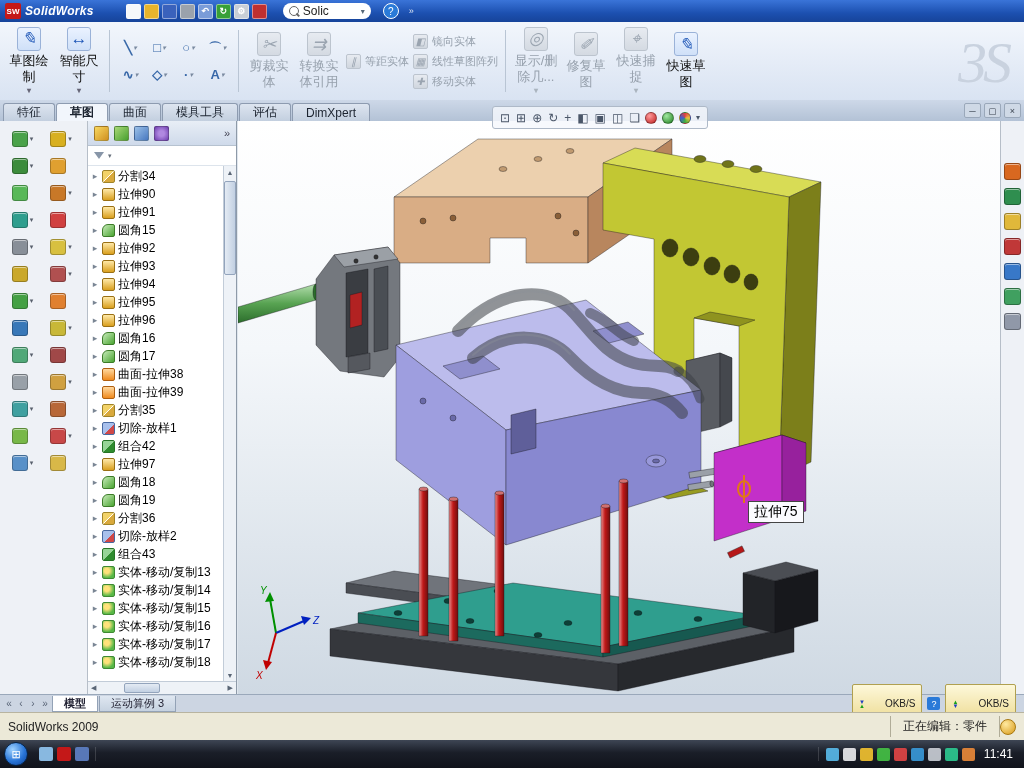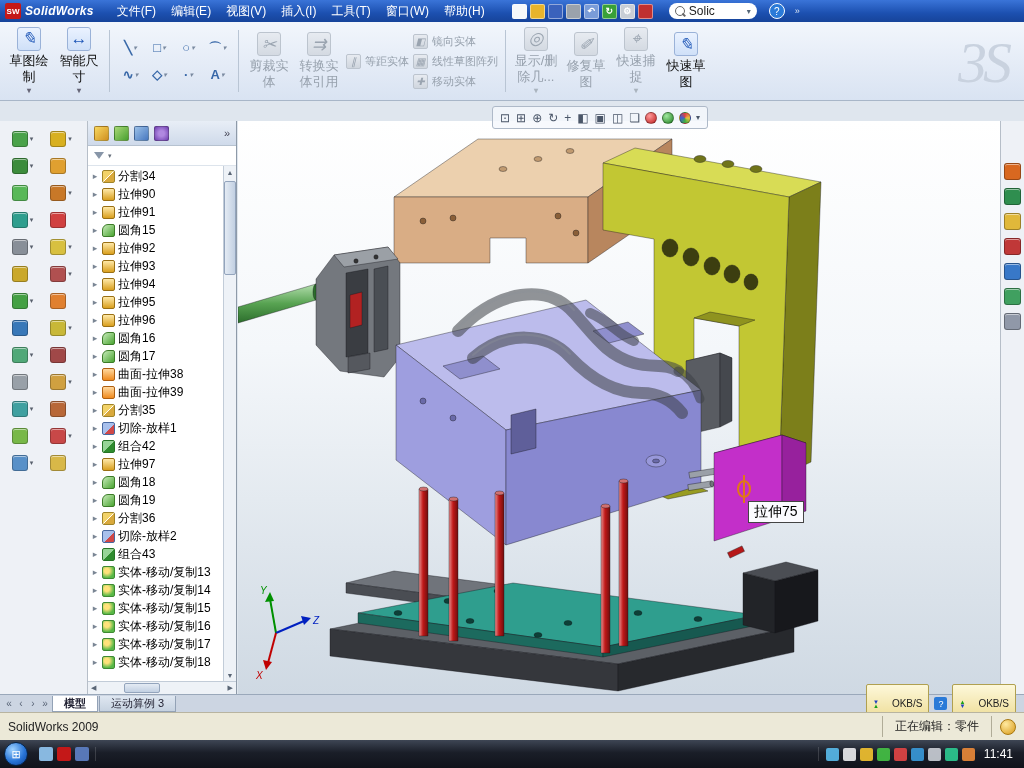--- a/index.html
+++ b/index.html
@@ -128,31 +128,31 @@
   .ball.rainbow{background:conic-gradient(#e04040,#e8c040,#40b040,#4060d0,#e04040);}
   .fcar{font-size:8px;color:#4a5668;}
   
   .doctabs{position:absolute;top:694px;left:0;right:0;height:18px;background:#ccd5e2;
     border-top:1px solid #9aa8ba;display:flex;align-items:center;padding:0 3px;gap:1px;box-sizing:border-box;}
   .dnav{color:#5a6678;font-size:10px;width:12px;text-align:center;}
   .dtab{height:15px;padding:0 11px;display:flex;align-items:center;font-size:11px;
     background:linear-gradient(#dfe7f1,#c6d2e0);border:1px solid #93a2b6;border-top:none;color:#223;}
   .dtab.active{background:#fff;font-weight:bold;}
   .meter{margin-left:auto;display:flex;align-items:center;gap:5px;padding-right:5px;}
-  .pill{display:flex;align-items:center;gap:13px;background:linear-gradient(#fdf8da,#ecd98e);
+  .pill{display:flex;align-items:center;gap:20px;background:linear-gradient(#fdf8da,#ecd98e);
     border:1px solid #b0a050;border-radius:2px;height:14px;padding:12px 6px;font-size:10px;color:#222;}
   .ud{display:flex;flex-direction:column;line-height:4px;font-size:6px;}
   .ud .u{color:#18a018;}.ud .d{color:#2040c0;}
   .qhelp{width:13px;height:13px;background:#2a7ad8;color:#fff;border-radius:2px;font-size:9px;
     display:flex;align-items:center;justify-content:center;}
   
   .statusbar{position:absolute;top:712px;left:0;right:0;height:28px;background:#ece9d8;
     border-top:1px solid #b8b4a0;display:flex;align-items:center;padding:0 8px;font-size:12px;
     color:#222;box-sizing:border-box;}
-  .st-right{margin-left:auto;display:flex;align-items:center;gap:8px;}
+  .st-right{margin-left:auto;display:flex;align-items:center;}
   .st-ed{border-left:1px solid #b0ac98;border-right:1px solid #b0ac98;padding:2px 12px;}
   .st-ball{width:14px;height:14px;border-radius:50%;
     background:radial-gradient(circle at 35% 30%,#ffe9a0,#d89a18);border:1px solid #a87810;}
   
   .taskbar{position:absolute;top:740px;left:0;right:0;height:28px;
     background:linear-gradient(#3e4654,#1a1e28 45%,#10131b);display:flex;align-items:center;
     padding:0 4px;gap:5px;box-sizing:border-box;}
   .orb{width:24px;height:24px;border-radius:50%;flex:0 0 auto;
     background:radial-gradient(circle at 35% 30%,#9ed2ff,#2a76d8 55%,#0b3f96);
     border:1px solid #052448;display:flex;align-items:center;justify-content:center;
@@ -172,29 +172,20 @@
   .clock{color:#fff;font-size:12px;margin:0 7px 0 5px;}
 </style>
 </head>
 <body>
 
 <div id="screen">
 
   <header class="titlebar">
     <span class="applogo">SW</span>
     <span class="apptitle">SolidWorks</span>
-    <nav class="menus">
-      <span class="menu">文件(F)</span>
-        <span class="menu">编辑(E)</span>
-        <span class="menu">视图(V)</span>
-        <span class="menu">插入(I)</span>
-        <span class="menu">工具(T)</span>
-        <span class="menu">窗口(W)</span>
-        <span class="menu">帮助(H)</span>
-    </nav>
     <div class="tbicons">
       <span class="tbicon" style="background: rgb(246, 248, 250);">
           <b></b>
         </span>
         <span class="tbicon" style="background: rgb(232, 180, 44);">
           <b></b>
         </span>
         <span class="tbicon" style="background: rgb(58, 98, 188);">
           <b></b>
         </span>
@@ -321,20 +312,33 @@
         <b class="dd">▾</b>
     </div>
     <div class="cmbtn en">
       <i class="bi">✎</i>
       <span class="lbl">快速草
 图</span>
     </div>
     <div class="watermark">3S</div>
   </div>
 
+  <div class="tabrow">
+    <span class="tab">特征</span>
+      <span class="tab active">草图</span>
+      <span class="tab">曲面</span>
+      <span class="tab">模具工具</span>
+      <span class="tab">评估</span>
+      <span class="tab">DimXpert</span>
+    <div class="mdictl">
+      <span>─</span>
+      <span>▢</span>
+      <span>×</span>
+    </div>
+  </div>
 
   <div class="workspace">
 
     <div class="ltool">
       <span class="lt">
           <i style="background: rgb(74, 162, 74);"></i>
           <b>▾</b>
         </span>
         <span class="lt">
           <i style="background: rgb(216, 176, 32);"></i>

